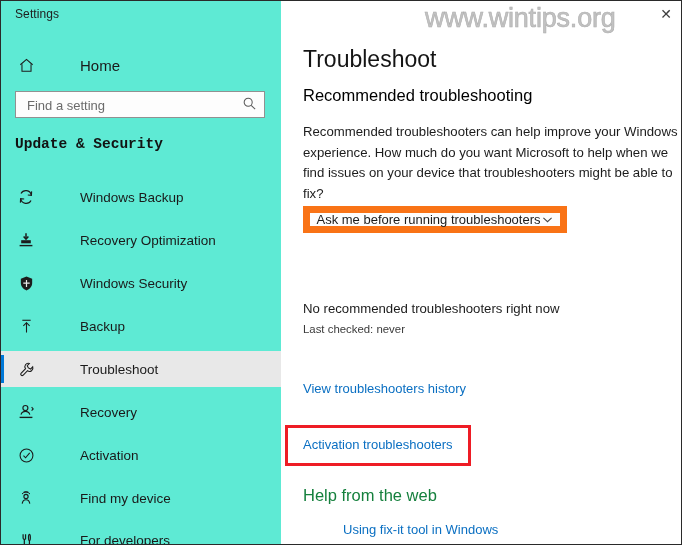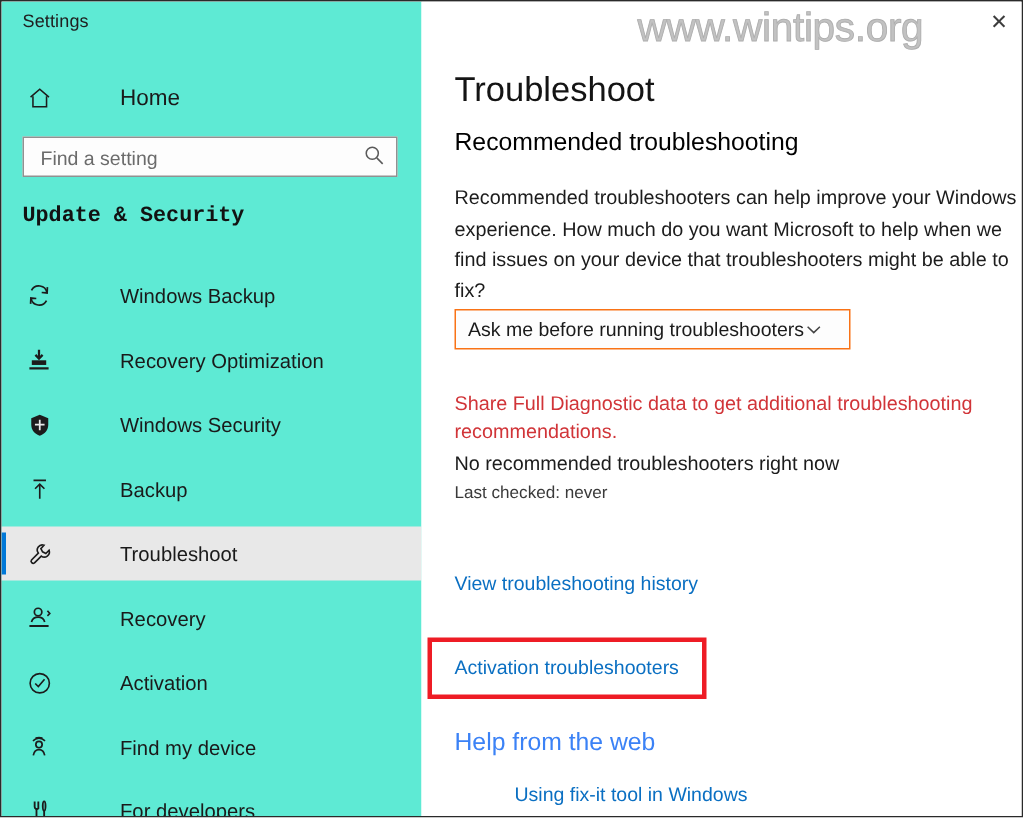--- a/index.html
+++ b/index.html
@@ -156,26 +156,26 @@
     line-height: 20.5px;
     color: #1c1c1c;
   }
   #recommend-dropdown {
     position: absolute;
     left: 22px;
     top: 205px;
     width: 264px;
     height: 27px;
     background: #fdfdfd;
-    border: 1px solid #f97316;
+    border: 7px solid #f97316;
     box-sizing: border-box;
     display: flex;
     align-items: center;
     padding: 0 8px;
-    justify-content: flex-start;
+    justify-content: center;
     cursor: default;
   }
   #dropdown-value {
     font-size: 13px;
     color: #1a1a1a;
     white-space: nowrap;
   }
   #dropdown-chevron { color: #444; display:flex; align-items:center; }
 
   #diagnostic-link {
@@ -232,21 +232,21 @@
     color: #0a6fc2;
     text-decoration: none;
     cursor: pointer;
   }
 
   #help-heading {
     position: absolute;
     left: 22px;
     top: 485px;
     font-size: 16.5px;
-    color: #3b82f6;
+    color: #15803d;
   }
   #fixit-link {
     position: absolute;
     left: 22px;
     top: 521px;
     font-size: 13px;
     color: #0a6fc2;
     text-decoration: none;
     cursor: pointer;
     margin-left: 40px;
@@ -422,25 +422,24 @@
 
     <div id="recommend-dropdown">
       <span id="dropdown-value">Ask me before running troubleshooters</span>
       <span id="dropdown-chevron">
         <svg width="13" height="13" viewBox="0 0 14 14" fill="none" stroke="currentColor" stroke-width="1.1">
           <path d="M2.6 5.2 L7 9.4 L11.4 5.2"></path>
         </svg>
       </span>
     </div>
 
-    <a id="diagnostic-link" href="#">Share Full Diagnostic data to get additional troubleshooting recommendations.</a>
     <div id="no-recommend-text">No recommended troubleshooters right now</div>
     <div id="last-checked">Last checked: never</div>
 
-    <a id="history-link" href="#">View troubleshooting history</a>
+    <a id="history-link" href="#">View troubleshooters history</a>
 
     <a id="additional-link" href="#">Activation troubleshooters</a>
     <div id="additional-highlight"></div>
 
     <div id="help-heading">Help from the web</div>
     <a id="fixit-link" href="#">Using fix-it tool in Windows</a>
   </div>
 
   <div id="watermark">www.wintips.org</div>
   <div id="close-button">✕</div>

